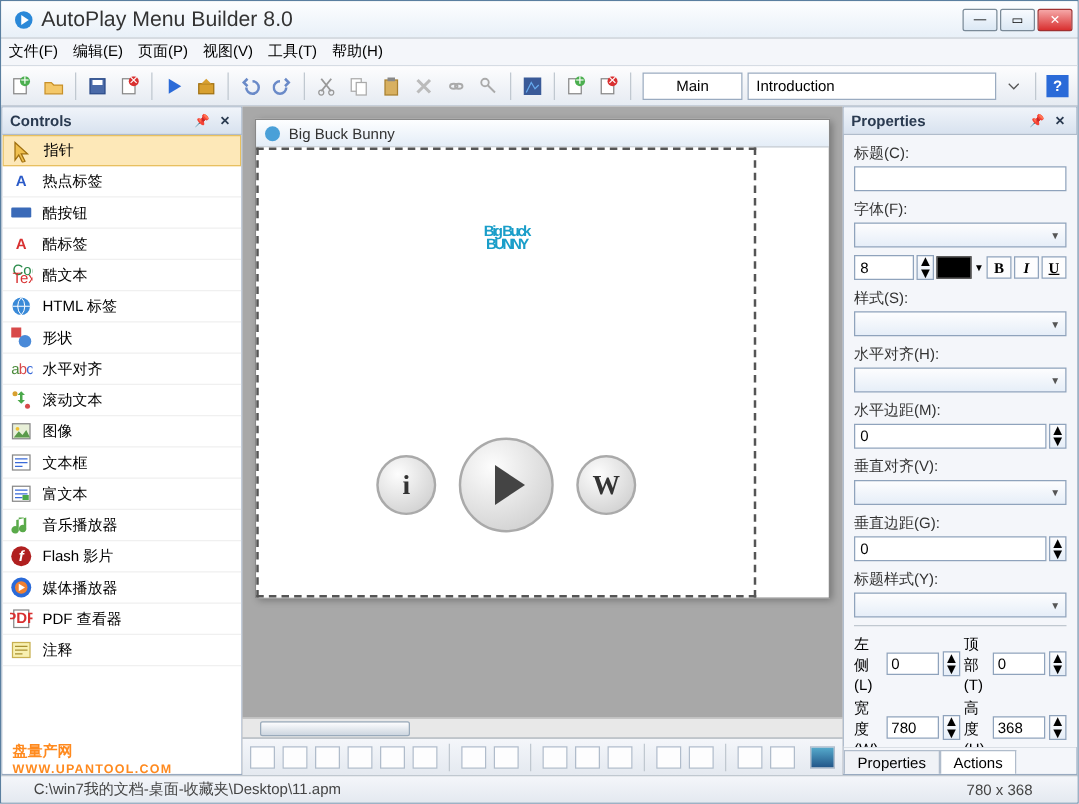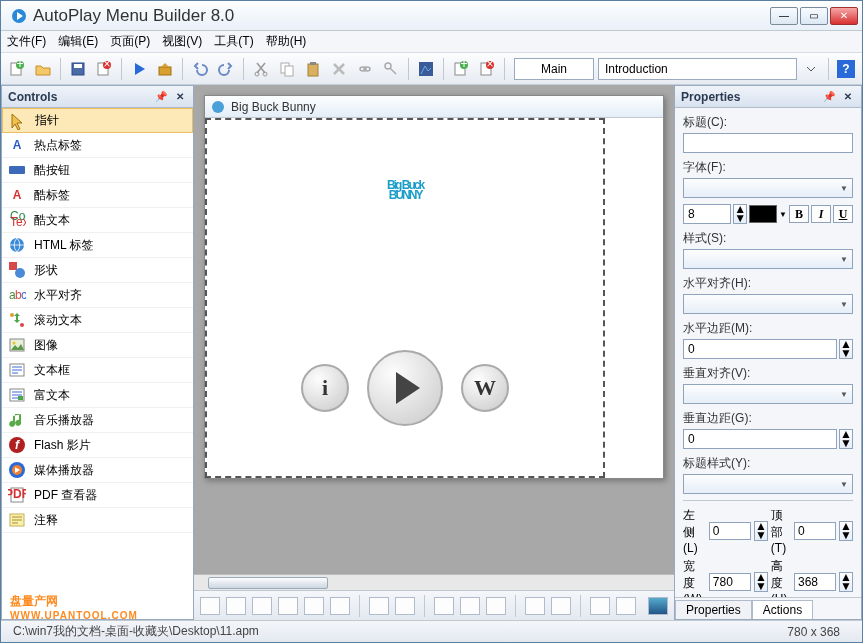--- a/index.html
+++ b/index.html
@@ -64,21 +64,21 @@
 .spin div { flex: 1; text-align: center; line-height: 9px; }
 .color-sw { width: 28px; height: 18px; border: 1px solid #666; background: #000; }
 .style-btn { width: 20px; height: 18px; border: 1px solid #8fa3bc; background: #fdfdfe; font-weight: bold; text-align: center; line-height: 16px; font-family: Georgia, serif; }
 .pos-grid { border-top: 1px solid #c0c8d0; padding-top: 6px; display: grid; grid-template-columns: auto 42px 14px auto 42px 14px; gap: 3px 3px; align-items: center; font-size: 11px; }
 .pos-grid input { height: 18px; border: 1px solid #8fa3bc; padding: 0 3px; width: 100%; }
 
 .props-tabs { height: 22px; background: #f4f6fa; border-top: 1px solid #c0c8d0; display: flex; }
 .ptab { padding: 2px 10px; border: 1px solid #b0bccb; border-bottom: none; background: #f0f2f6; margin-top: 2px; }
 .ptab.active { background: #fff; }
 
-.statusbar { height: 22px; background: linear-gradient(#f4f6fa,#e4e9f0); border-top: 1px solid #c0c8d0; display: flex; align-items: center; padding: 0 12px; font-size: 11px; color: #444; }
+.statusbar { height: 22px; background: linear-gradient(#f4f6fa,#e4e9f0); border-top: 1px solid #c0c8d0; display: flex; align-items: center; padding: 0 26px; font-size: 11px; color: #444; }
 .statusbar .right { margin-left: auto; padding-right: 10px; }
 
 .watermark { position: absolute; left: 10px; bottom: 22px; font-size: 18px; color: #ff7a00; font-weight: bold; pointer-events: none; opacity: .88; }
 .watermark small { display: block; font-size: 10px; color: #ff7a00; letter-spacing: 1px; }
 .hscroll { height: 16px; background: #e8e8e8; border-top: 1px solid #bbb; display: flex; align-items: center; }
 .hscroll .thumb { height: 12px; width: 120px; background: linear-gradient(#fdfdfe,#cdd6e0); border: 1px solid #9ab; margin-left: 14px; border-radius: 2px; }
 </style>
 </head>
 <body>
 

